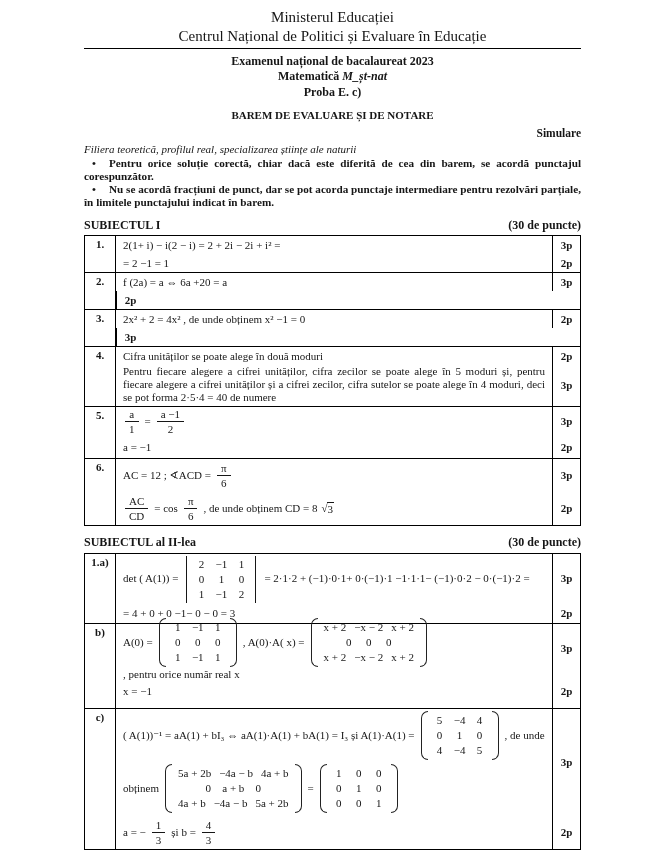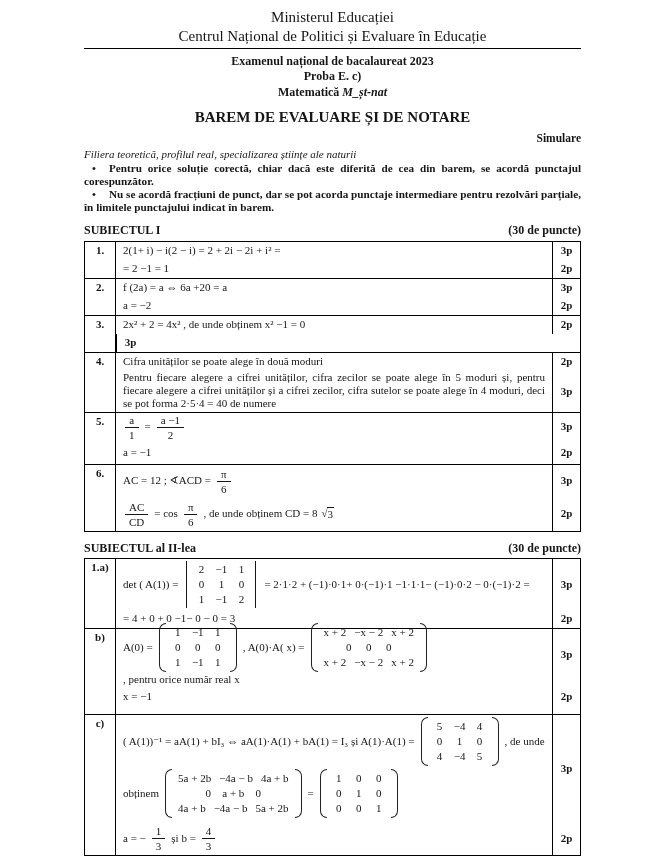--- a/index.html
+++ b/index.html
@@ -9,21 +9,21 @@
     background: #ffffff; color: #161616;
     font-family: "Liberation Serif", "DejaVu Serif", serif;
     font-size: 11.5px; line-height: 1.22;
   }
   .page { padding: 8px 88px 0 84px; }
 
   
   .hc { text-align: center; font-size: 15px; line-height: 1.25; }
   .toprule { border-bottom: 1.4px solid #000; margin: 2px 0 5px; }
   .hb { text-align: center; font-weight: bold; font-size: 12px; line-height: 1.32; }
-  .barem { font-size: 15px; margin-top: 7px; }
+  .barem { font-size: 11px; margin-top: 7px; }
   .simulare { text-align: right; font-weight: bold; margin-top: 3px; font-size: 11.5px; }
   .filiera { font-style: italic; margin-top: 3px; font-size: 11px; }
   .bullets { font-weight: bold; font-size: 11.2px; line-height: 1.16; text-align: justify; margin-top: 1px; }
   .bullet .blt { margin-left: 8px; margin-right: 13px; }
 
   
   .sect { display: flex; justify-content: space-between; font-weight: bold; font-size: 12px; margin: 9px 0 3px; }
 
   
   .tbl { border: 1.2px solid #000; font-size: 11px; }
@@ -66,22 +66,22 @@
 
 <div class="page">
 
   <div class="hc">
     <div>Ministerul Educației</div>
     <div>Centrul Național de Politici și Evaluare în Educație</div>
   </div>
   <div class="toprule"></div>
   <div class="hb">
     <div>Examenul național de bacalaureat 2023</div>
+    <div><span>Matematică </span><i>M_șt-nat</i></div>
     <div>Proba E. c)</div>
-    <div><span>Matematică </span><i>M_șt-nat</i></div>
     <div class="barem">BAREM DE EVALUARE ȘI DE NOTARE</div>
   </div>
   <div class="simulare">Simulare</div>
   <div class="filiera">Filiera teoretică, profilul real, specializarea științe ale naturii</div>
 
   <div class="bullets">
     <div class="bullet"><span class="blt">•</span><span>Pentru orice soluție corectă, chiar dacă este diferită de cea din barem, se acordă punctajul corespunzător.</span></div>
     <div class="bullet"><span class="blt">•</span><span>Nu se acordă fracțiuni de punct, dar se pot acorda punctaje intermediare pentru rezolvări parțiale, în limitele punctajului indicat în barem.</span></div>
   </div>
 
@@ -105,21 +105,20 @@
       </div>
     </div>
     <div class="trow">
       <div class="tnum">2.</div>
       <div class="tbody">
         <div class="tline mh18">
             <div class="tcnt">f (2a) = a ⇔ 6a +20 = a</div>
             <div class="tpts">3p</div>
           </div>
         <div class="tline mh18">
-            <div class="tcnt">a = −2</div>
             <div class="tpts">2p</div>
           </div>
       </div>
     </div>
     <div class="trow">
       <div class="tnum">3.</div>
       <div class="tbody">
         <div class="tline mh18">
             <div class="tcnt">2x² + 2 = 4x² , de unde obținem x² −1 = 0</div>
             <div class="tpts">2p</div>

